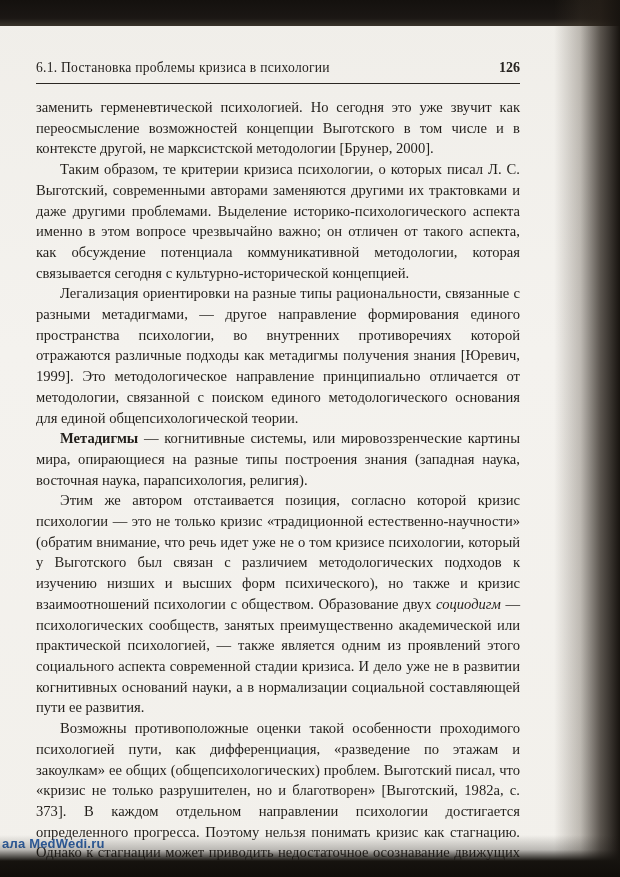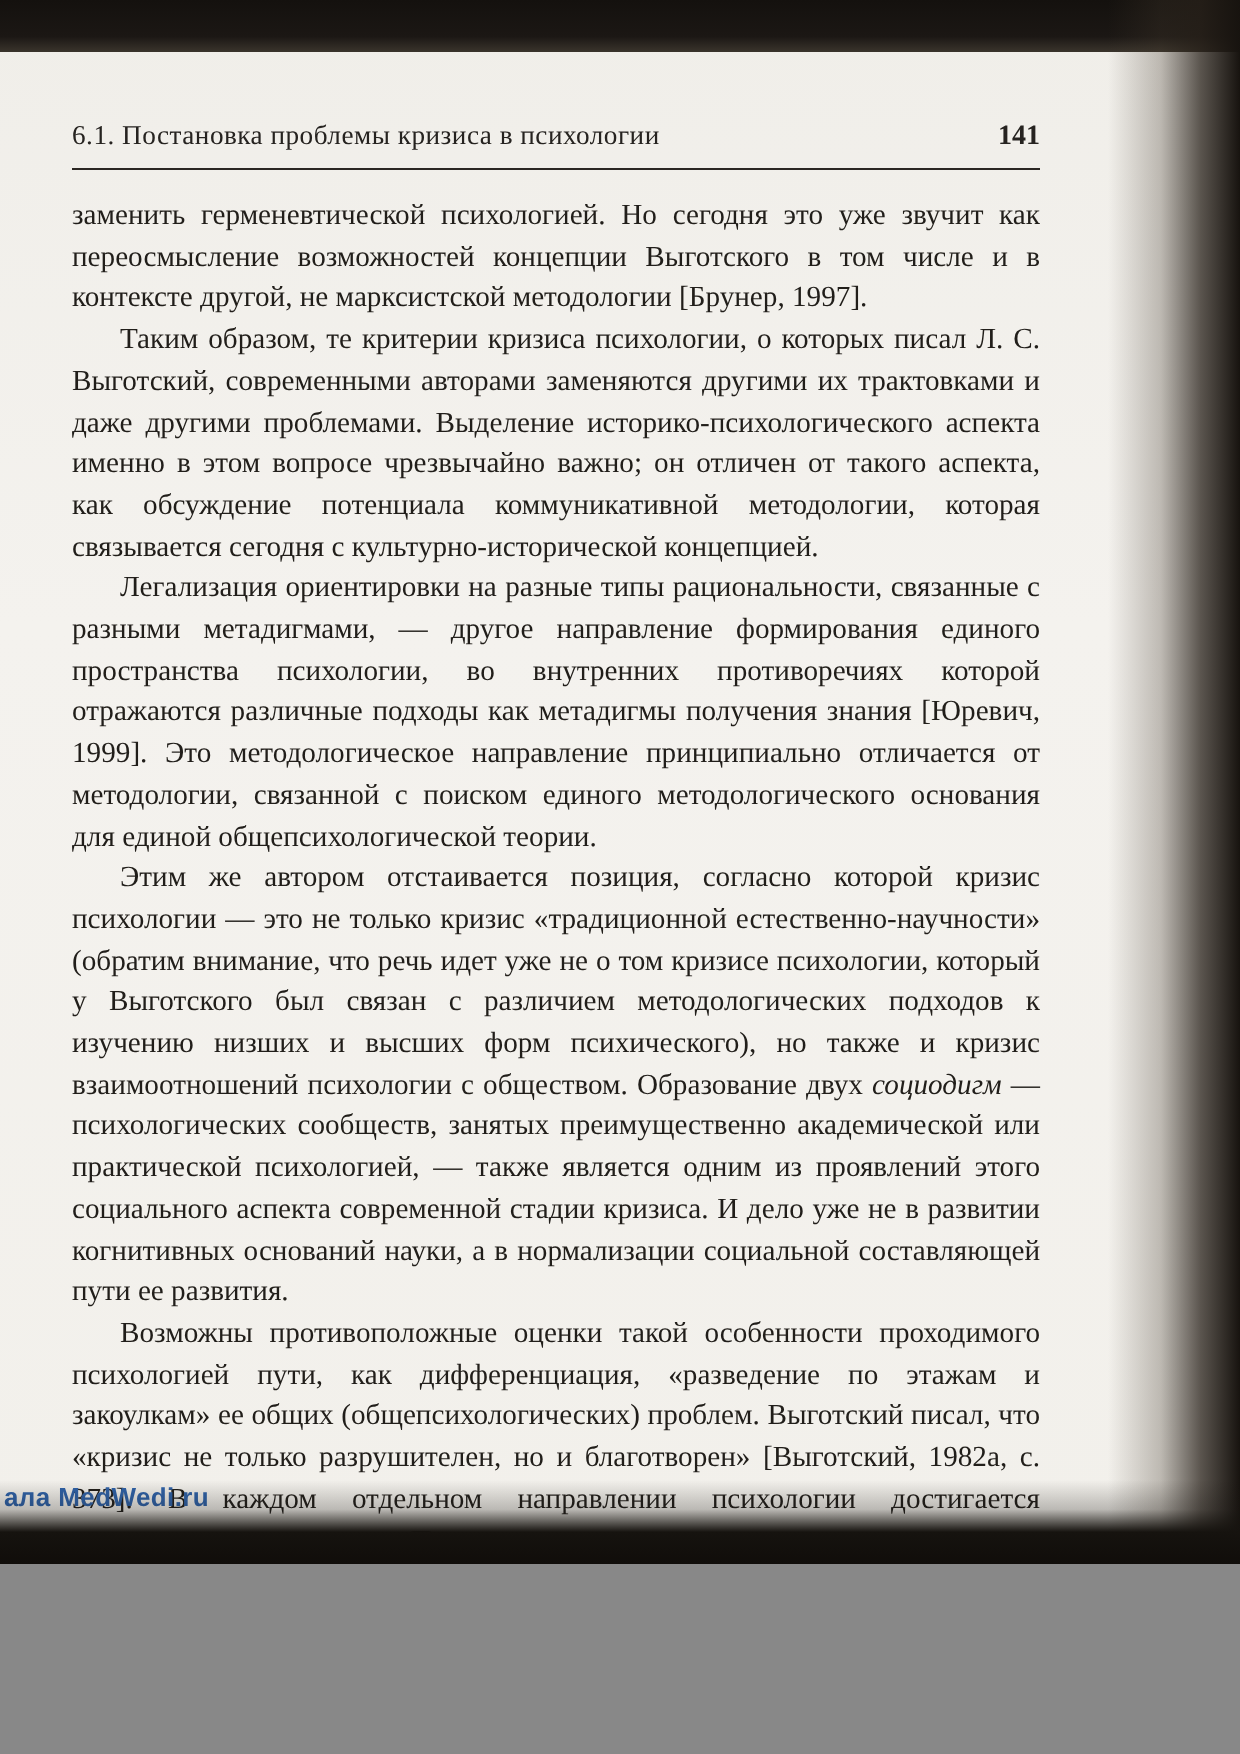--- a/index.html
+++ b/index.html
@@ -1,19 +1,19 @@
 <!DOCTYPE html>
 <html lang="ru"><head>
 <meta charset="utf-8">
 <style>
   html, body { margin: 0; padding: 0; background: #888; }
   .scan {
     position: relative;
     width: 620px;
-    height: 782px;
+    height: 877px;
     overflow: hidden;
     background: linear-gradient(to bottom, #f0eee9 0%, #f4f2ee 40%, #f2f0eb 100%);
     font-family: "Liberation Serif", "DejaVu Serif", serif;
   }
   .edge-top {
     position: absolute; top: 0; left: 0; right: 0; height: 26px;
     background: linear-gradient(to bottom, #14110e 0%, #1b1714 70%, #3a342c 100%);
   }
   .edge-right {
     position: absolute; top: 0; right: 0; bottom: 0; width: 66px;
@@ -80,28 +80,29 @@
 </style>
 </head>
 <body>
 
 <div class="scan">
 
   <div class="page">
 
     <div class="header">
       <span class="section-title">6.1. Постановка проблемы кризиса в психологии</span>
-      <span class="page-number">141</span>
+      <span class="page-number">126</span>
     </div>
     <div class="header-rule"></div>
 
     <div class="body-text">
-      <p class="noindent">заменить герменевтической психологией. Но сегодня это уже звучит как переосмысление возможностей концепции Выготского в том числе и в контексте другой, не марксистской методологии [Брунер, 1997].</p>
+      <p class="noindent">заменить герменевтической психологией. Но сегодня это уже звучит как переосмысление возможностей концепции Выготского в том числе и в контексте другой, не марксистской методологии [Брунер, 2000].</p>
       <p>Таким образом, те критерии кризиса психологии, о которых писал Л. С. Выготский, современными авторами заменяются другими их трактовками и даже другими проблемами. Выделение историко-психологического аспекта именно в этом вопросе чрезвычайно важно; он отличен от такого аспекта, как обсуждение потенциала коммуникативной методологии, которая связывается сегодня с культурно-исторической концепцией.</p>
       <p>Легализация ориентировки на разные типы рациональности, связанные с разными метадигмами, — другое направление формирования единого пространства психологии, во внутренних противоречиях которой отражаются различные подходы как метадигмы получения знания [Юревич, 1999]. Это методологическое направление принципиально отличается от методологии, связанной с поиском единого методологического основания для единой общепсихологической теории.</p>
+      <p><b>Метадигмы</b><span> — когнитивные системы, или мировоззренческие картины мира, опирающиеся на разные типы построения знания (западная наука, восточная наука, парапсихология, религия).</span></p>
       <p><span>Этим же автором отстаивается позиция, согласно которой кризис психологии — это не только кризис «традиционной естественно-научности» (обратим внимание, что речь идет уже не о том кризисе психологии, который у Выготского был связан с различием методологических подходов к изучению низших и высших форм психического), но также и кризис взаимоотношений психологии с обществом. Образование двух </span><i>социодигм</i><span> — психологических сообществ, занятых преимущественно академической или практической психологией, — также является одним из проявлений этого социального аспекта современной стадии кризиса. И дело уже не в развитии когнитивных оснований науки, а в нормализации социальной составляющей пути ее развития.</span></p>
       <p>Возможны противоположные оценки такой особенности проходимого психологией пути, как дифференциация, «разведение по этажам и закоулкам» ее общих (общепсихологических) проблем. Выготский писал, что «кризис не только разрушителен, но и благотворен» [Выготский, 1982а, с. 373]. В каждом отдельном направлении психологии достигается определенного прогресса. Поэтому нельзя понимать кризис как стагнацию. Однако к стагнации может приводить недостаточное осознавание движущих сил кризиса, связанных с ним противоречий в построении психологического знания и путей выхода из него. Мы не будем дальше</p>
     </div>
 
   </div>
 
   <div class="watermark">ала MedWedi.ru</div>
 
   <div class="edge-top"></div>
   <div class="edge-right"></div>

